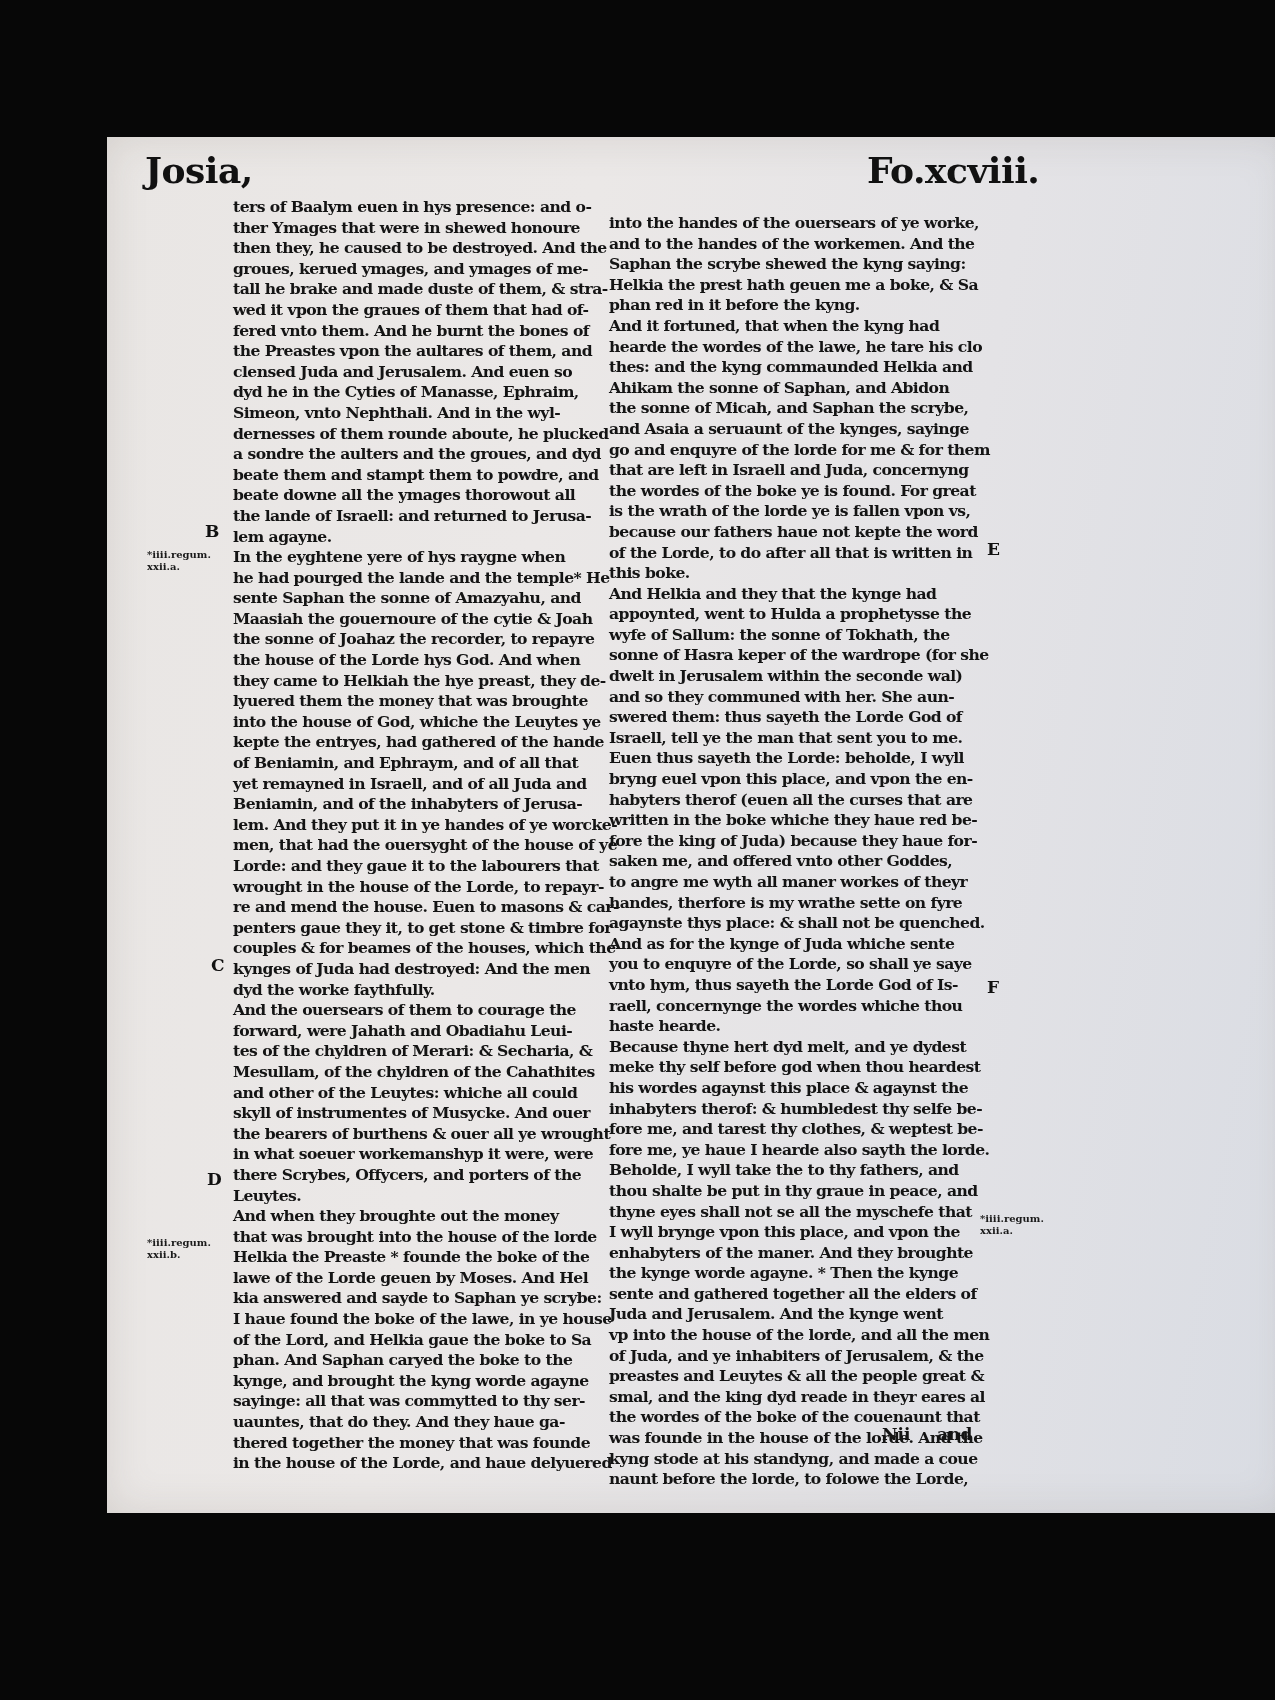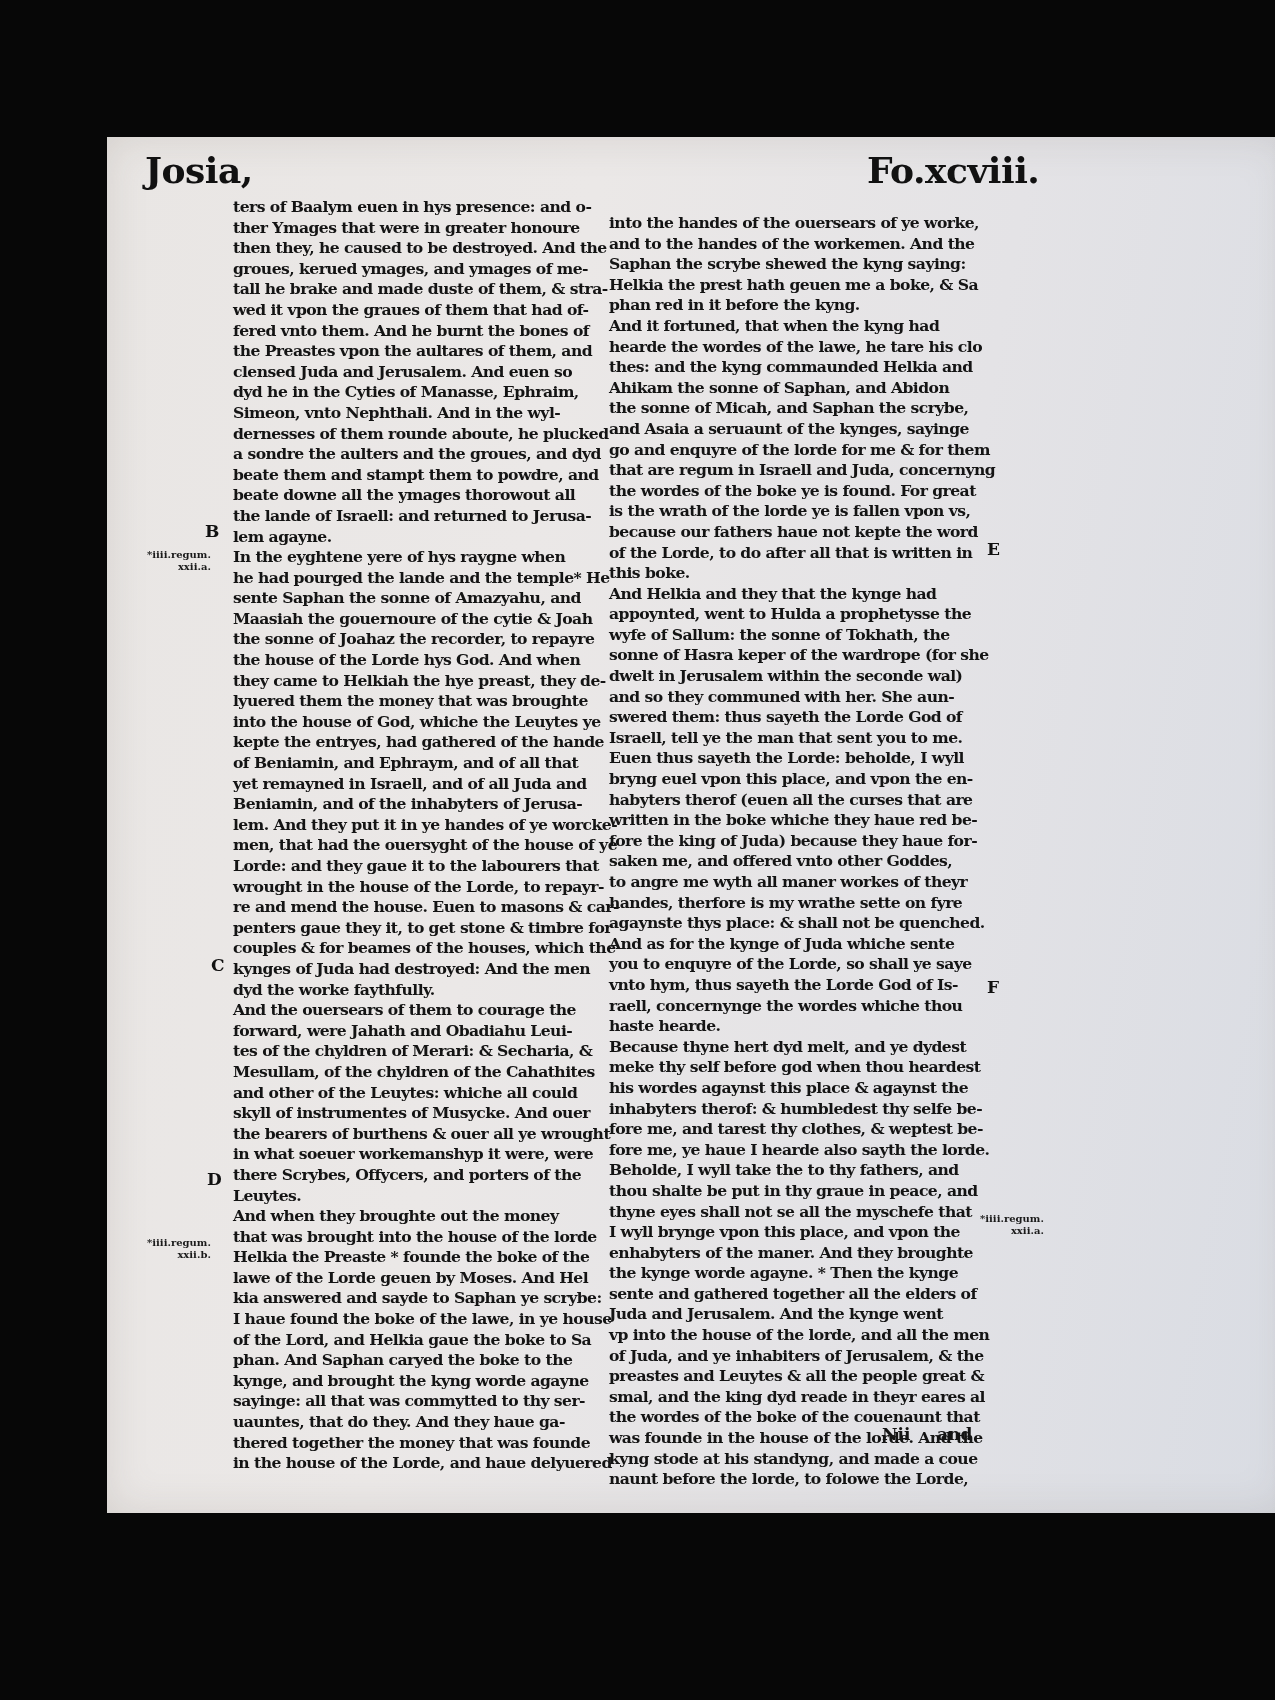--- a/index.html
+++ b/index.html
@@ -15,37 +15,37 @@
   .hdr-left{left:38px;}
   .hdr-center{left:338px;}
   .hdr-right{left:760px;}
   .col{position:absolute;top:60px;font-family:"DejaVu Serif",serif;font-weight:bold;
        color:#141414;font-size:15.6px;line-height:20.6px;letter-spacing:-0.55px;
        white-space:nowrap;}
   .col-left{left:126px;width:360px;}
   .col-right{left:502px;width:365px;margin-top:16px;}
   .line{display:block;height:20.6px;}
   .note{position:absolute;font-family:"DejaVu Serif",serif;font-weight:bold;
-        color:#1a1a1a;font-size:10px;line-height:12px;text-align:right;}
+        color:#1a1a1a;font-size:10px;line-height:12px;}
   .sect{position:absolute;font-family:"DejaVu Serif",serif;font-weight:bold;
         color:#111;font-size:17px;}
   .sig{position:absolute;font-family:"DejaVu Serif",serif;font-weight:bold;color:#141414;
        font-size:17px;}
 </style>
 </head>
 <body>
 
 <div class="page">
 
   <div class="hdr hdr-left">Josia,</div>
   <div class="hdr hdr-right">Fo.xcviii.</div>
 
   <div class="col col-left" id="colL">
       <span class="line">ters of Baalym euen in hys presence: and o-</span>
-      <span class="line">ther Ymages that were in greater honoure</span>
+      <span class="line">ther Ymages that were in shewed honoure</span>
       <span class="line">then they, he caused to be destroyed. And the</span>
       <span class="line">groues, kerued ymages, and ymages of me-</span>
       <span class="line">tall he brake and made duste of them, &amp; stra-</span>
       <span class="line">wed it vpon the graues of them that had of-</span>
       <span class="line">fered vnto them. And he burnt the bones of</span>
       <span class="line">the Preastes vpon the aultares of them, and</span>
       <span class="line">clensed Juda and Jerusalem. And euen so</span>
       <span class="line">dyd he in the Cyties of Manasse, Ephraim,</span>
       <span class="line">Simeon, vnto Nephthali. And in the wyl-</span>
       <span class="line">dernesses of them rounde aboute, he plucked</span>
@@ -106,21 +106,21 @@
       <span class="line">Saphan the scrybe shewed the kyng saying:</span>
       <span class="line">Helkia the prest hath geuen me a boke, &amp; Sa</span>
       <span class="line">phan red in it before the kyng.</span>
       <span class="line">And it fortuned, that when the kyng had</span>
       <span class="line">hearde the wordes of the lawe, he tare his clo</span>
       <span class="line">thes: and the kyng commaunded Helkia and</span>
       <span class="line">Ahikam the sonne of Saphan, and Abidon</span>
       <span class="line">the sonne of Micah, and Saphan the scrybe,</span>
       <span class="line">and Asaia a seruaunt of the kynges, sayinge</span>
       <span class="line">go and enquyre of the lorde for me &amp; for them</span>
-      <span class="line">that are regum in Israell and Juda, concernyng</span>
+      <span class="line">that are left in Israell and Juda, concernyng</span>
       <span class="line">the wordes of the boke ye is found. For great</span>
       <span class="line">is the wrath of the lorde ye is fallen vpon vs,</span>
       <span class="line">because our fathers haue not kepte the word</span>
       <span class="line">of the Lorde, to do after all that is written in</span>
       <span class="line">this boke.</span>
       <span class="line">And Helkia and they that the kynge had</span>
       <span class="line">appoynted, went to Hulda a prophetysse the</span>
       <span class="line">wyfe of Sallum: the sonne of Tokhath, the</span>
       <span class="line">sonne of Hasra keper of the wardrope (for she</span>
       <span class="line">dwelt in Jerusalem within the seconde wal)</span>

